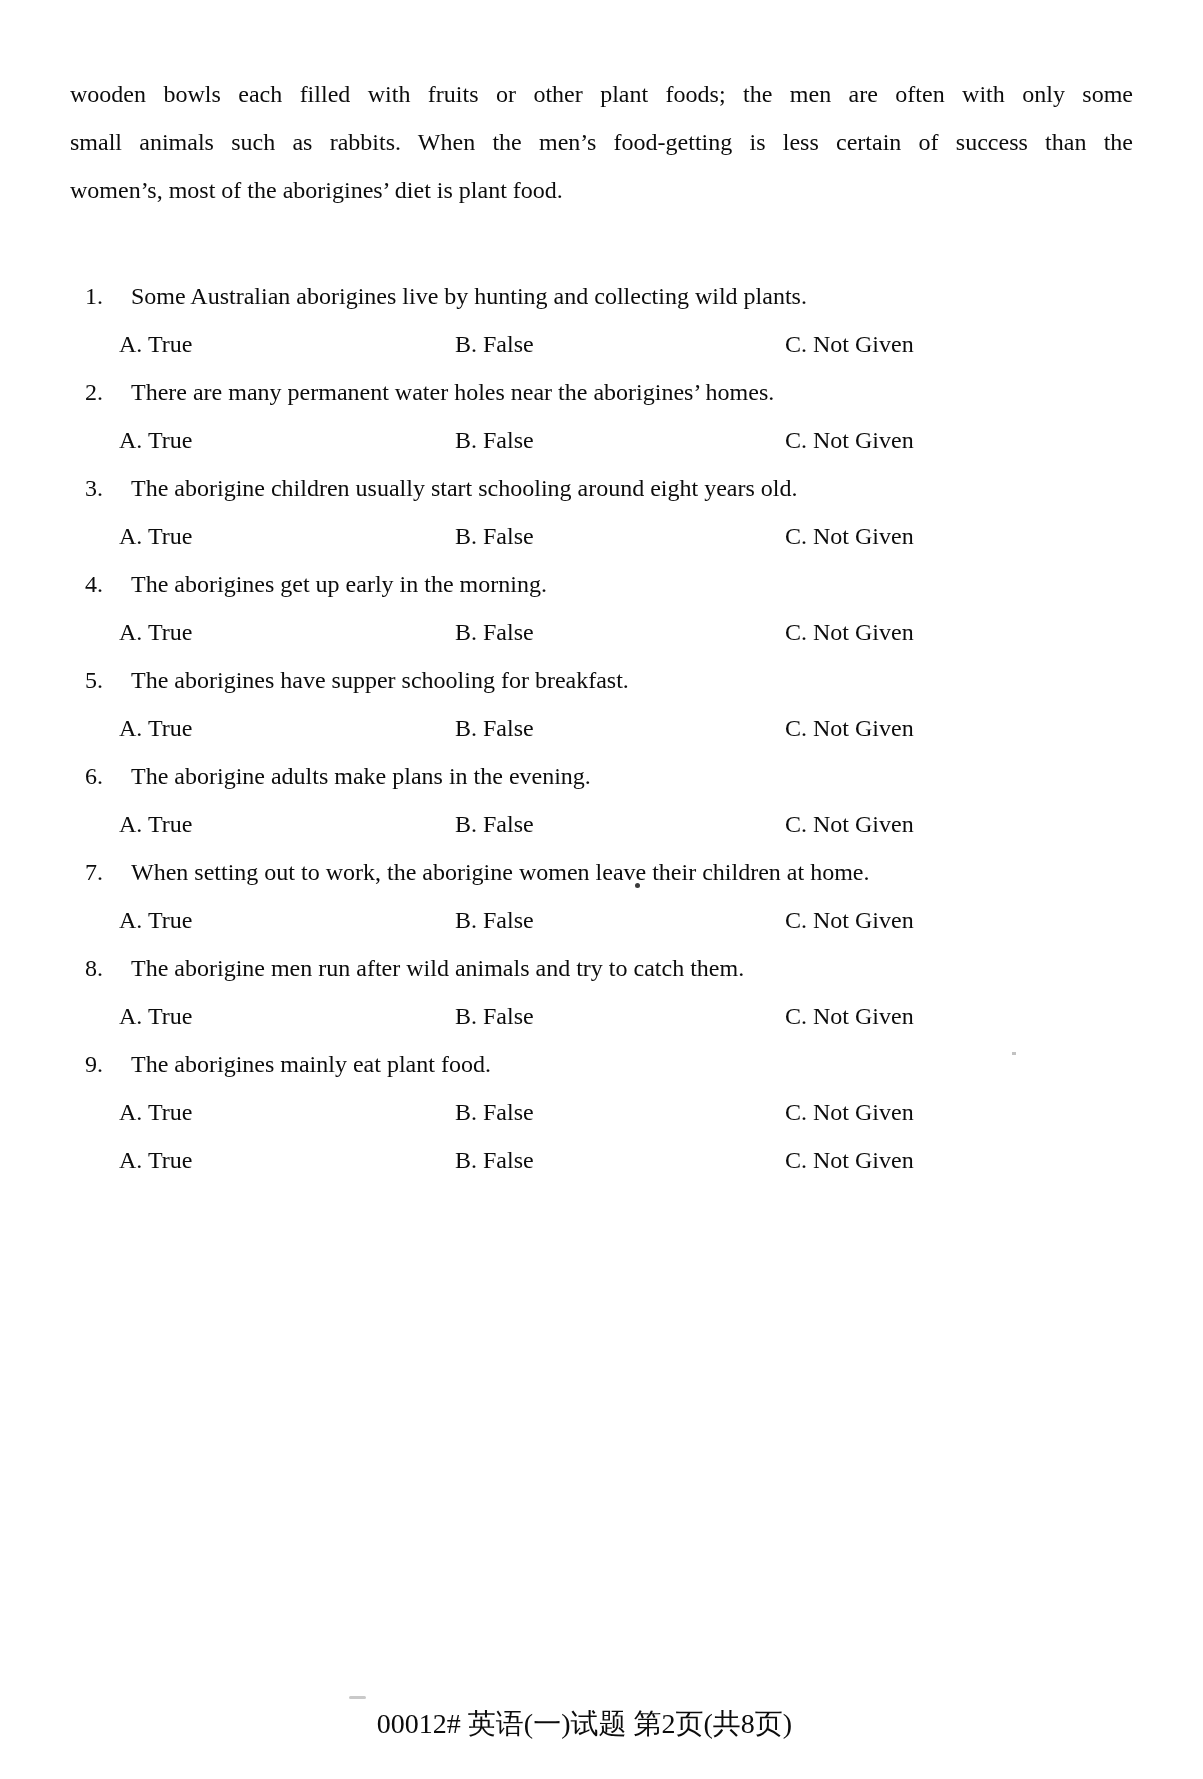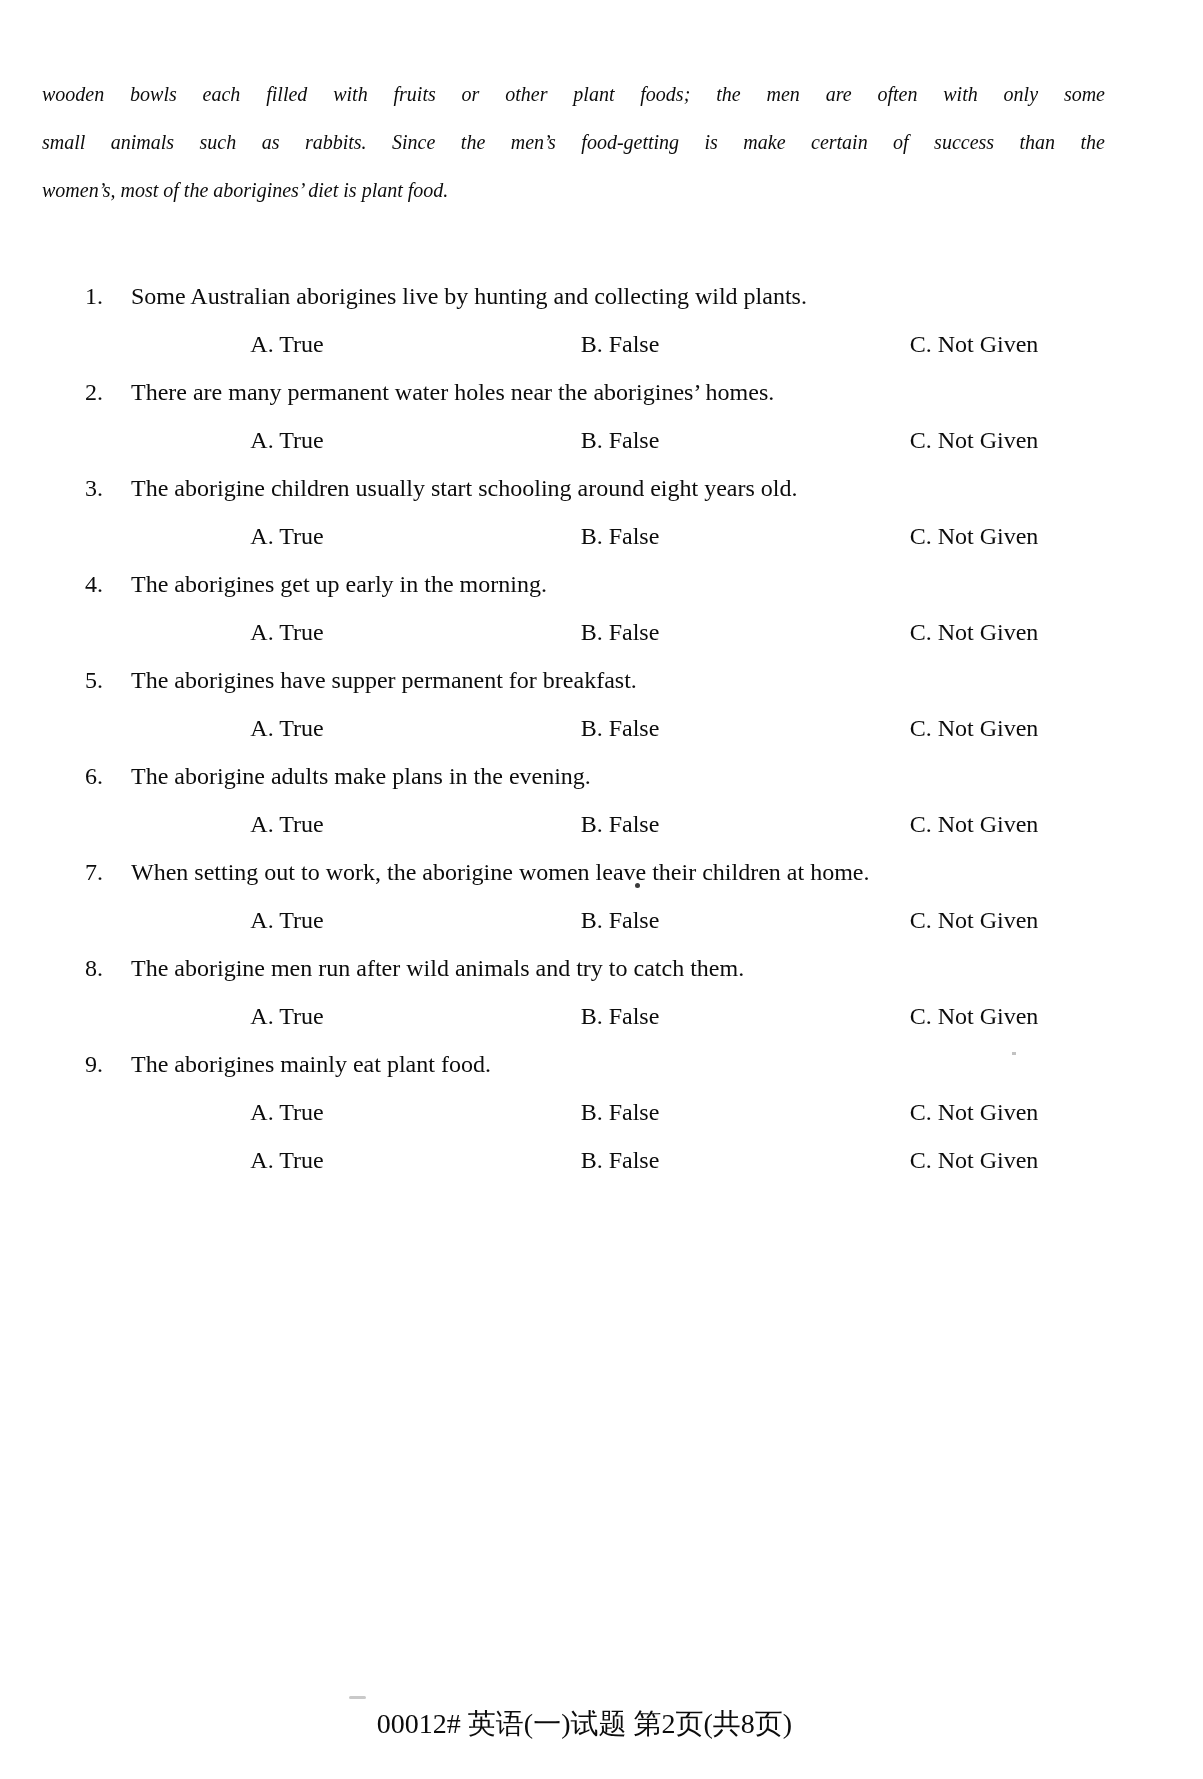--- a/index.html
+++ b/index.html
@@ -9,25 +9,24 @@
     height: 1779px;
     position: relative;
     overflow: hidden;
     color: #0c0c0c;
     font-family: "Liberation Serif", "DejaVu Serif", serif;
   }
 
   
   .intro {
     position: absolute;
-    left: 42px;
+    left: 70px;
     top: 70px;
     width: 1063px;
-    font-size: 20px;
-    font-style: italic;
+    font-size: 24px;
   }
   .intro .line {
     height: 48px;
     line-height: 48px;
     text-align: justify;
     text-align-last: justify;
     overflow: hidden;
   }
   .intro .line.last {
     text-align: left;
@@ -56,21 +55,21 @@
   .q-statement {
     margin-left: 28px;
     white-space: nowrap;
   }
   .q-options {
     height: 48px;
     line-height: 48px;
     display: flex;
     padding-left: 61px;
   }
-  .opt { display: inline-block; white-space: nowrap; text-align: center; }
+  .opt { display: inline-block; white-space: nowrap; }
   .opt-a { width: 336px; }
   .opt-b { width: 330px; }
   .opt-c { flex: 1; }
 
   
   .footer {
     position: absolute;
     left: 0;
     top: 1706px;
     width: 1169px;
@@ -106,21 +105,21 @@
     width: 4px;
     height: 3px;
     background: #c2c2c2;
   }
 </style>
 </head>
 <body>
 
 <div class="intro">
   <div class="line">wooden bowls each filled with fruits or other plant foods; the men are often with only some</div>
-  <div class="line">small animals such as rabbits. Since the men’s food-getting is make certain of success than the</div>
+  <div class="line">small animals such as rabbits. When the men’s food-getting is less certain of success than the</div>
   <div class="line last">women’s, most of the aborigines’ diet is plant food.</div>
 </div>
 
 <div class="questions">
 
   <div class="question">
     <div class="q-line">
       <span class="q-num">1.</span>
       <span class="q-statement">Some Australian aborigines live by hunting and collecting wild plants.</span>
     </div>
@@ -163,21 +162,21 @@
     <div class="q-options">
       <span class="opt opt-a">A. True</span>
       <span class="opt opt-b">B. False</span>
       <span class="opt opt-c">C. Not Given</span>
     </div>
   </div>
 
   <div class="question">
     <div class="q-line">
       <span class="q-num">5.</span>
-      <span class="q-statement">The aborigines have supper permanent for breakfast.</span>
+      <span class="q-statement">The aborigines have supper schooling for breakfast.</span>
     </div>
     <div class="q-options">
       <span class="opt opt-a">A. True</span>
       <span class="opt opt-b">B. False</span>
       <span class="opt opt-c">C. Not Given</span>
     </div>
   </div>
 
   <div class="question">
     <div class="q-line">

